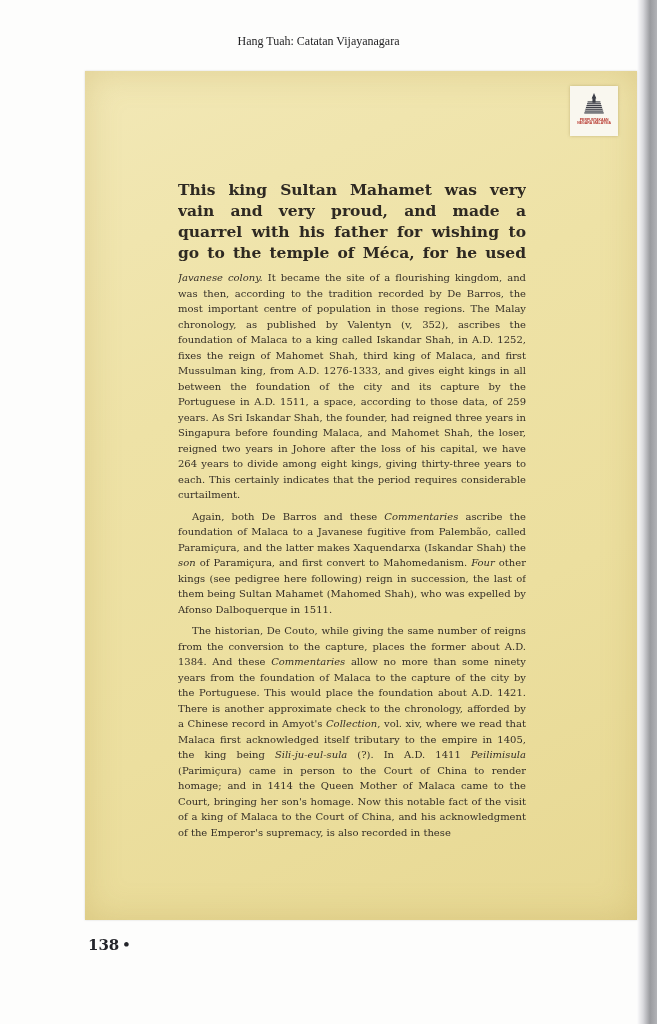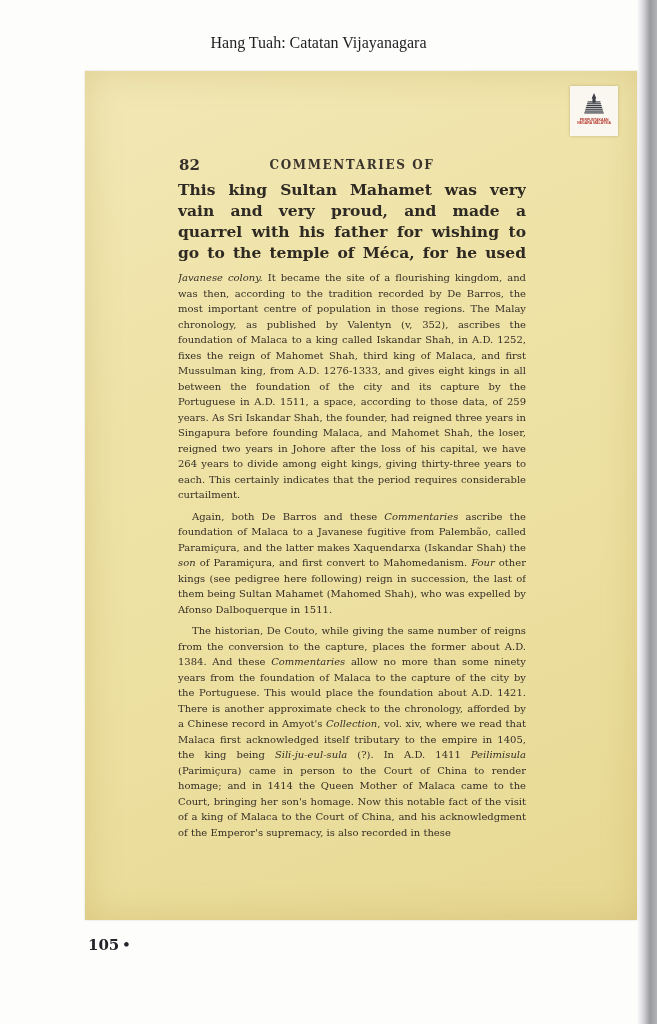--- a/index.html
+++ b/index.html
@@ -7,21 +7,21 @@
     position:relative;width:657px;height:1024px;overflow:hidden;
     background:#fdfdfc;font-family:"DejaVu Serif",serif;
   }
   
   .edge-strip{
     position:absolute;top:0;right:0;width:20px;height:100%;
     background:linear-gradient(to right,#fdfdfd 0%,#d9d9dd 30%,#9a9b9f 65%,#b2b3b7 100%);
   }
   .book-header{
     position:absolute;top:34px;left:0;width:637px;text-align:center;
-    font-family:"Liberation Serif",serif;font-size:16px;color:#1e1e20;
+    font-family:"Liberation Serif",serif;font-size:12px;color:#1e1e20;
   }
   
   .scan-page{
     position:absolute;left:85px;top:71px;width:552px;height:849px;
     background:linear-gradient(155deg,#f2e8b6 0%,#eee2a6 35%,#ecdf9f 65%,#e7d893 100%);
     box-shadow:inset 0 0 35px rgba(175,145,60,.28), 0 0 2px rgba(0,0,0,.15);
   }
   
   .stamp{
     position:absolute;left:485px;top:15px;width:48px;height:50px;
@@ -86,32 +86,28 @@
             <rect x="1.4" y="21" width="21.2" height="1.3"></rect>
           </g>
         </svg>
       </span>
       <span class="stamp-text">
         <span>PERPUSTAKAAN</span><br>
         <span>NEGARA MALAYSIA</span>
       </span>
     </div>
 
-    <div class="pg-headrow">
-      <span class="pg-number">82</span>
-      <span class="running-head">COMMENTARIES OF</span>
-    </div>
 
     <div class="body-text"><span>This king Sultan Mahamet was very vain and very proud, and made a quarrel with his father for wishing to go to the temple of Méca, for he used to say that Malaca was the right Méca; and, being suspicious of his brother, Sultan</span></div>
 
     <div class="footnote">
         <p><span class="it">Javanese colony.</span><span>  It became the site of a flourishing kingdom, and was then, according to the tradition recorded by De Barros, the most important centre of population in those regions.  The Malay chronology, as published by Valentyn (v, 352), ascribes the foundation of Malaca to a king called Iskandar Shah, in A.D. 1252, fixes the reign of Mahomet Shah, third king of Malaca, and first Mussulman king, from A.D. 1276-1333, and gives eight kings in all between the foundation of the city and its capture by the Portuguese in A.D. 1511, a space, according to those data, of 259 years.  As Sri Iskandar Shah, the founder, had reigned three years in Singapura before founding Malaca, and Mahomet Shah, the loser, reigned two years in Johore after the loss of his capital, we have 264 years to divide among eight kings, giving thirty-three years to each.  This certainly indicates that the period requires considerable curtailment.</span></p>
         <p class="indent"><span>Again, both De Barros and these </span><span class="it">Commentaries</span><span> ascribe the foundation of Malaca to a Javanese fugitive from Palembão, called Paramiçura, and the latter makes Xaquendarxa (Iskandar Shah) the </span><span class="it">son</span><span> of Paramiçura, and first convert to Mahomedanism.  </span><span class="it">Four</span><span> other kings (see pedigree here following) reign in succession, the last of them being Sultan Mahamet (Mahomed Shah), who was expelled by Afonso Dalboquerque in 1511.</span></p>
         <p class="indent"><span>The historian, De Couto, while giving the same number of reigns from the conversion to the capture, places the former about A.D. 1384. And these </span><span class="it">Commentaries</span><span> allow no more than some ninety years from the foundation of Malaca to the capture of the city by the Portuguese.  This would place the foundation about A.D. 1421.  There is another approximate check to the chronology, afforded by a Chinese record in Amyot's </span><span class="it">Collection</span><span>, vol. xiv, where we read that Malaca first acknowledged itself tributary to the empire in 1405, the king being </span><span class="it">Sili-ju-eul-sula</span><span> (?).  In A.D. 1411 </span><span class="it">Peilimisula</span><span> (Parimiçura) came in person to the Court of China to render homage; and in 1414 the Queen Mother of Malaca came to the Court, bringing her son's homage.  Now this notable fact of the visit of a king of Malaca to the Court of China, and his acknowledgment of the Emperor's supremacy, is also recorded in these </span></p>
       </div>
 
   </div>
 
   <div class="folio">
-    <span>105</span><span class="bullet">•</span>
+    <span>138</span><span class="bullet">•</span>
   </div>
 
 </div>
 
 </body></html>

